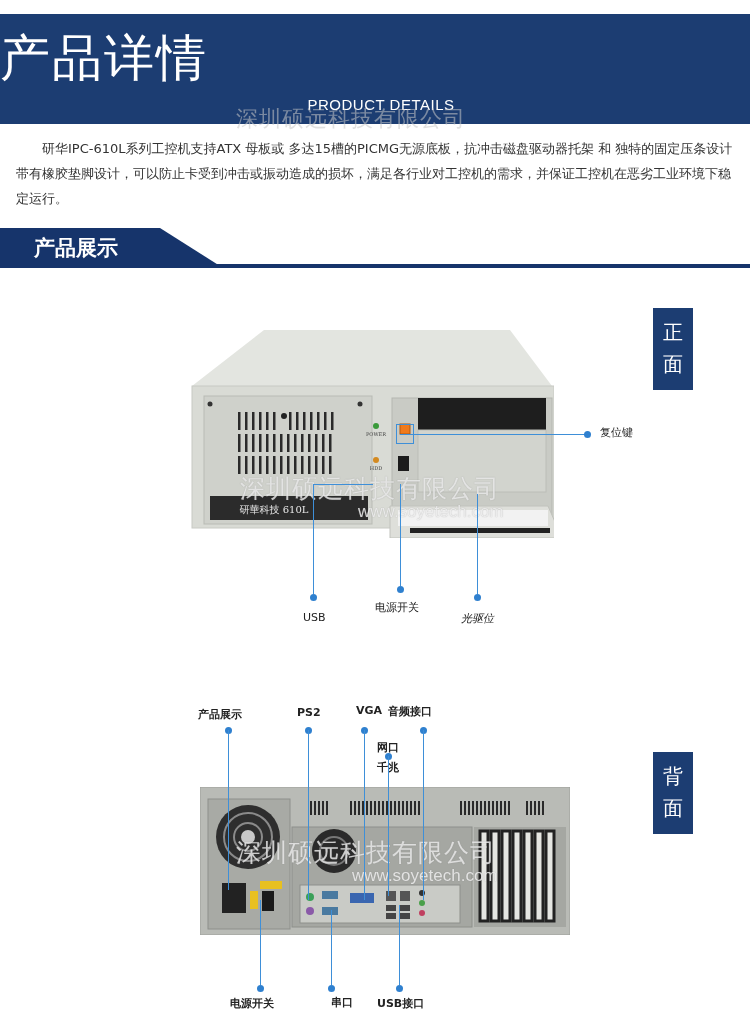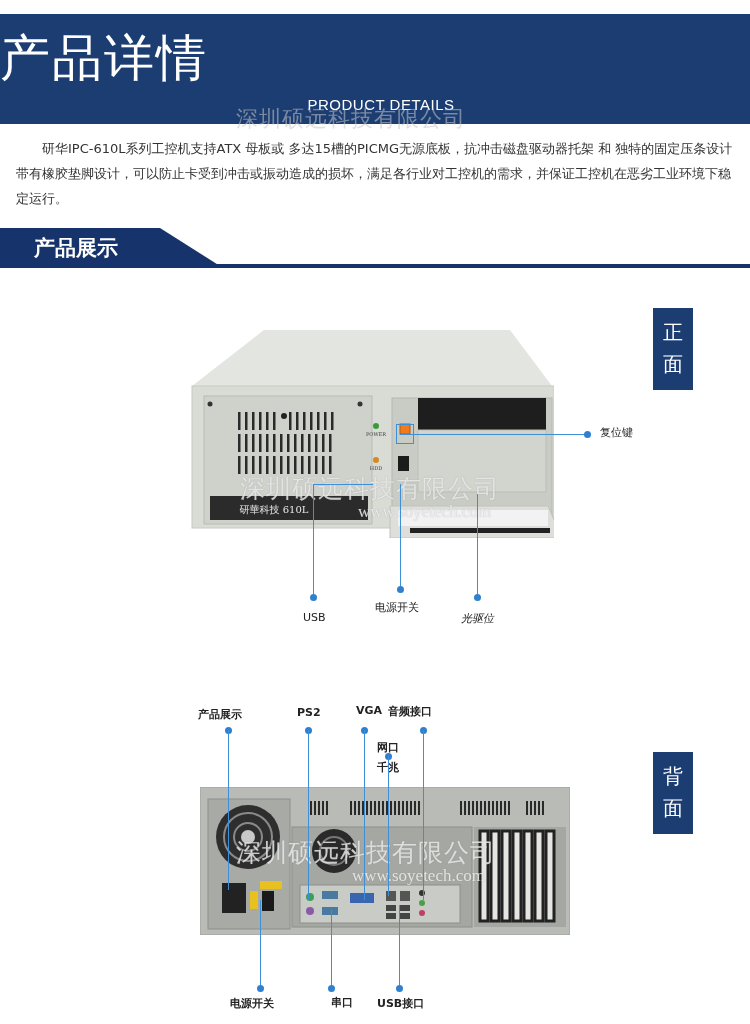--- a/index.html
+++ b/index.html
@@ -27,21 +27,21 @@
   
   .chassis-front { position: absolute; left: 188px; top: 328px; width: 366px; height: 210px; }
   .chassis-back { position: absolute; left: 200px; top: 787px; width: 370px; height: 148px; }
 
   .callout-line { position: absolute; background: #3e8fd8; }
   .dot { position: absolute; width: 7px; height: 7px; border-radius: 50%; background: #2f80cf; }
   .clabel { position: absolute; font-size: 11px; font-weight: bold; color: #222; white-space: nowrap; }
   .clabel.light { font-weight: normal; }
 
   .wm { position: absolute; color: rgba(255,255,255,0.7); font-size: 25px; white-space: nowrap; text-shadow: 0 0 1px rgba(120,120,120,0.6); letter-spacing: 1px; }
-  .wm-url { position: absolute; color: rgba(255,255,255,0.75); font-family: Liberation Serif, serif; font-size: 17px; white-space: nowrap; text-shadow: 0 0 1px rgba(120,120,120,0.6); }
+  .wm-url { position: absolute; color: rgba(255,255,255,0.75); font-family: Liberation Sans, sans-serif; font-size: 17px; white-space: nowrap; text-shadow: 0 0 1px rgba(120,120,120,0.6); }
 </style>
 </head>
 <body>
 
 <div class="hero">
   <div class="hero-title">产品详情</div>
   <div class="hero-sub">PRODUCT DETAILS</div>
 </div>
 <div class="wm-top">深圳硕远科技有限公司</div>
 

